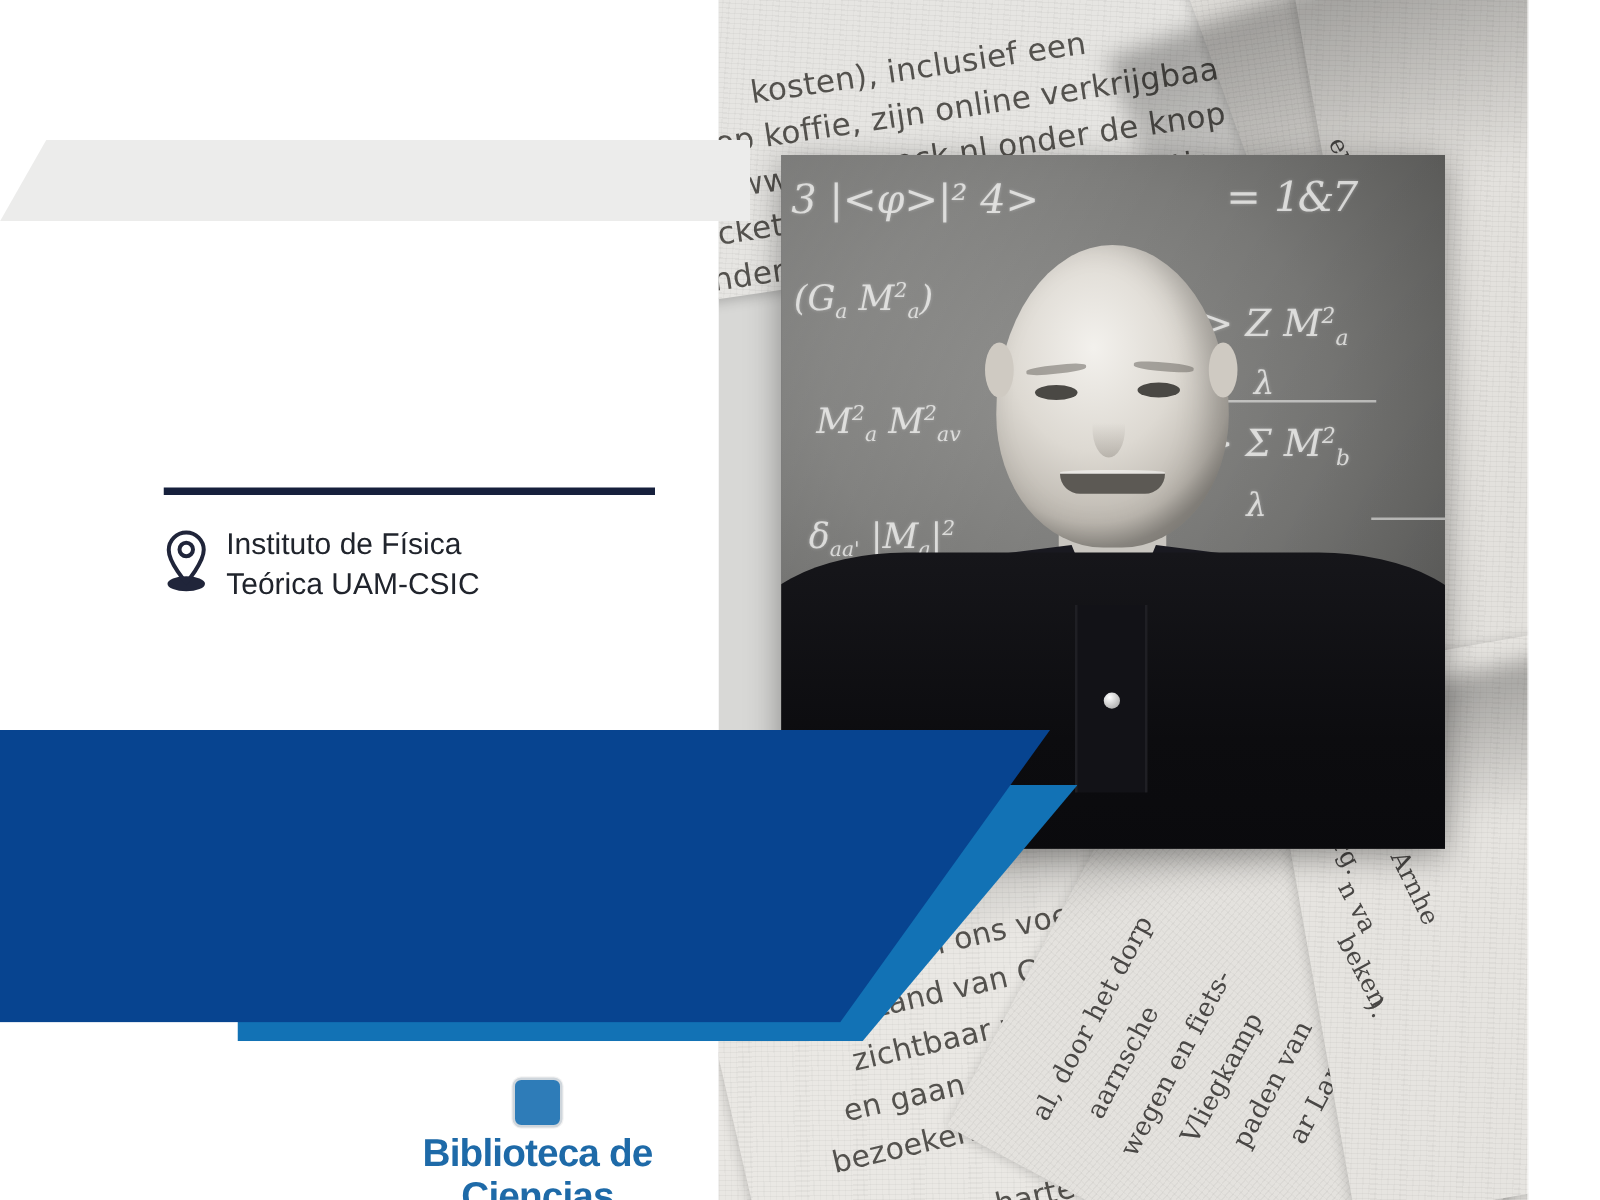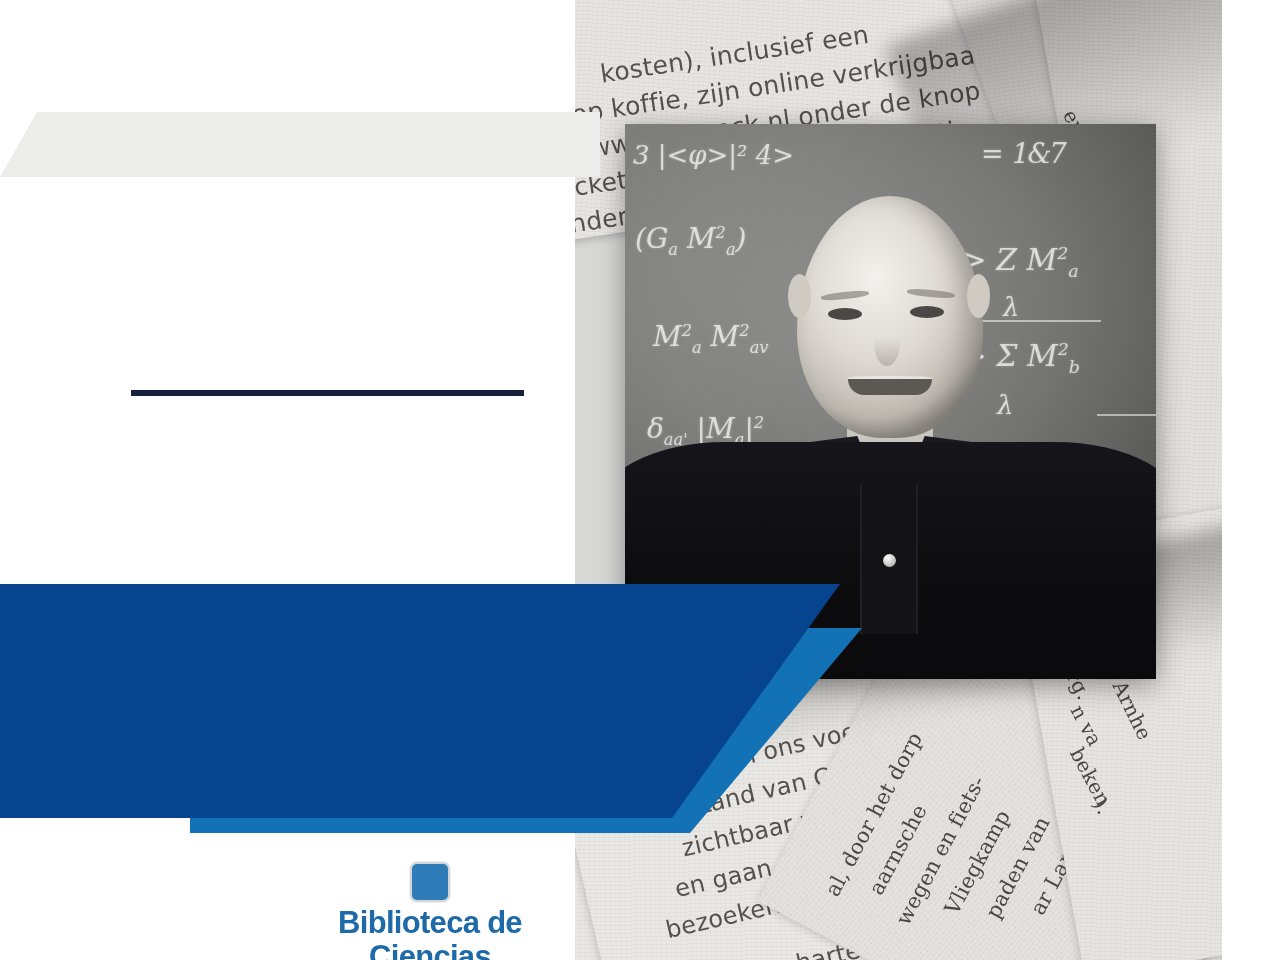--- a/index.html
+++ b/index.html
@@ -392,34 +392,34 @@
     <div class="shadow-diag" style="left:330px; top:-30px; width:420px; height:190px; transform: rotate(-20deg);"></div>
     <div class="shadow-diag" style="left:-40px; top:600px; width:760px; height:120px; transform: rotate(-13deg);"></div>
 
     <div style="position:absolute; left:647px; top:0; width:60px; height:960px; background:#ffffff;"></div>
   </div>
 
   <div class="photo">
     <div class="board"></div>
     <div class="board-sheen"></div>
 
-    <div class="chalk" style="left:356px; top:14px;  font-size:27px;">= <span style="letter-spacing:-2px;">1&amp;</span>7</div>
+    <div class="chalk" style="left:356px; top:14px;  font-size:33px;">= <span style="letter-spacing:-2px;">1&amp;</span>7</div>
     <div class="chalk" style="left:317px; top:118px; font-size:30px;">μ&gt; Z M<sup>2</sup><sub>a</sub></div>
     <div class="chalk" style="left:378px; top:168px; font-size:26px;">λ</div>
     <div class="chalk-rule" style="left:352px; top:196px; width:124px;"></div>
     <div class="chalk" style="left:317px; top:214px; font-size:30px;">μ&gt; Σ M<sup>2</sup><sub>b</sub></div>
     <div class="chalk" style="left:372px; top:266px; font-size:26px;">λ</div>
     <div class="chalk-rule" style="left:472px; top:290px; width:60px;"></div>
 
     <div class="chalk" style="left:10px;  top:98px;  font-size:28px;">(G<sub>a</sub> M<sup>2</sup><sub>a</sub>)</div>
     <div class="chalk" style="left:28px;  top:196px; font-size:28px;">M<sup>2</sup><sub>a</sub> M<sup>2</sup><sub>av</sub></div>
     <div class="chalk" style="left:22px;  top:288px; font-size:28px;">δ<sub>aa'</sub>  |M<sub>a</sub>|<sup>2</sup></div>
     <div class="chalk" style="left:6px;   top:348px; font-size:28px;">M<sup>2</sup><sub>a</sub>&gt; Z</div>
     <div class="chalk" style="left:478px; top:330px; font-size:30px;">|u</div>
-    <div class="chalk" style="left:8px;   top:16px;  font-size:26px;">3 |&lt;φ&gt;|²  4&gt;</div>
+    <div class="chalk" style="left:8px;   top:16px;  font-size:32px;">3 |&lt;φ&gt;|²  4&gt;</div>
 
     <div class="person">
       <div class="neck"></div>
       <div class="head"></div>
       <div class="ear l"></div>
       <div class="ear r"></div>
       <div class="brow l"></div>
       <div class="brow r"></div>
       <div class="eye l"></div>
       <div class="eye r"></div>
@@ -432,20 +432,31 @@
       <div class="placket"></div>
       <div class="button"></div>
     </div>
     <div class="photo-gray"></div>
   </div>
 
   <div class="grey-band"></div>
 
   <div class="name-rule"></div>
 
+  <div class="affil-row">
+    <span class="pin-wrap">
+      <svg width="36" height="54" viewBox="0 0 36 54" aria-hidden="true">
+        <ellipse cx="18" cy="45" rx="15" ry="6" fill="#20253A"></ellipse>
+        <path d="M18 4 C10.3 4 4 10.2 4 17.9 C4 28.2 18 44 18 44 C18 44 32 28.2 32 17.9 C32 10.2 25.7 4 18 4 Z" fill="none" stroke="#20253A" stroke-width="3.2"></path>
+        <circle cx="18" cy="17.6" r="5.4" fill="none" stroke="#20253A" stroke-width="3.2"></circle>
+      </svg>
+    </span>
+    <span class="affil-text">Instituto de Física
+Teórica UAM-CSIC</span>
+  </div>
 
   <div class="banner-light"></div>
   <div class="banner-dark"></div>
 
   <div class="logo">
     <div class="logo-mark"></div>
     <div class="logo-title">Biblioteca de Ciencias</div>
 
   </div>
 

